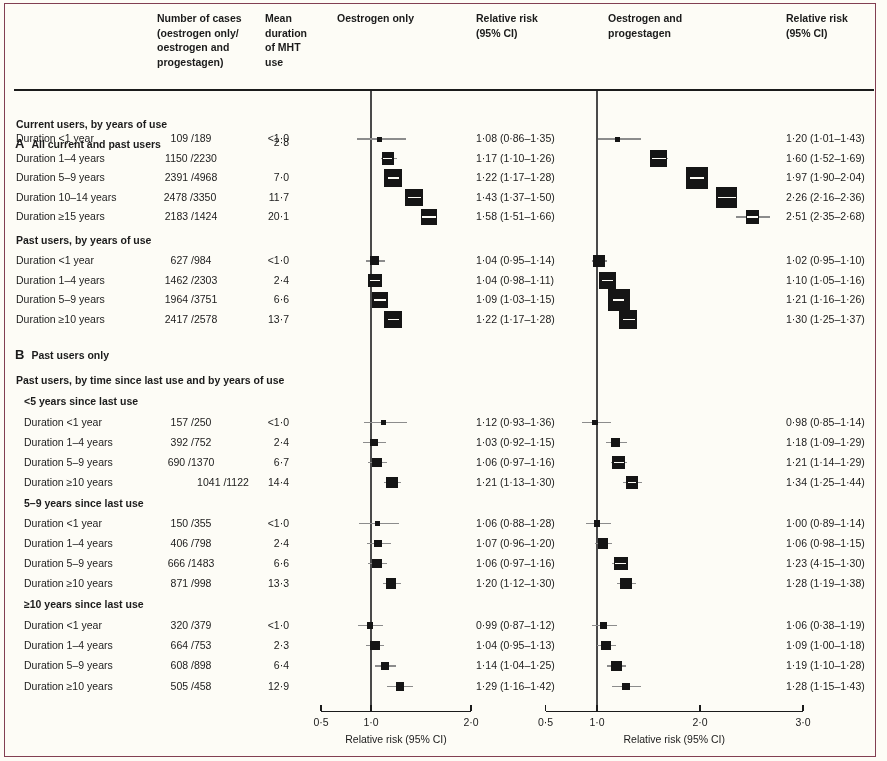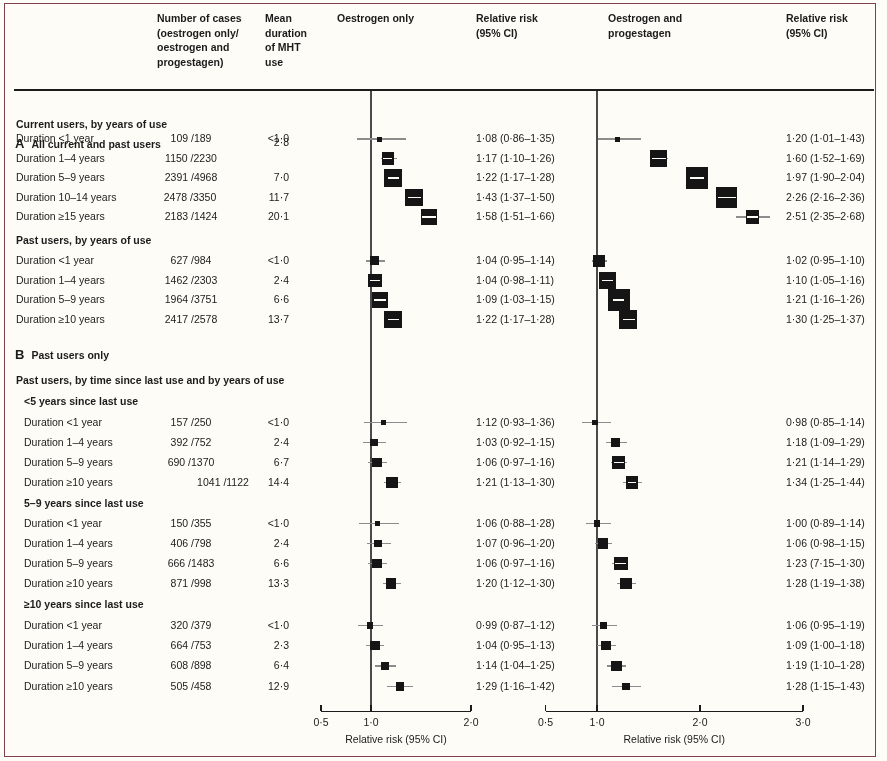--- a/index.html
+++ b/index.html
@@ -214,41 +214,41 @@
     <div class="abs t " style="left: 476px; top: 536.5px;">1·07 (0·96–1·20)</div>
     <div class="abs t " style="left: 786px; top: 536.5px;">1·06 (0·98–1·15)</div>
     <div class="abs " style="left: 367px; top: 542.6px; width: 24px; height: 1.8px; background: rgb(140, 140, 140);"></div>
     <div class="abs " style="left: 374.373px; top: 539.873px; width: 7.2538px; height: 7.2538px; background: rgb(21, 21, 21);"></div>
     <div class="abs " style="left: 594.94px; top: 542.6px; width: 17.51px; height: 1.8px; background: rgb(140, 140, 140);"></div>
     <div class="abs " style="left: 598.095px; top: 538.415px; width: 10.1696px; height: 10.1696px; background: rgb(21, 21, 21);"></div>
     <div class="abs t " style="left: 24px; top: 556.5px;">Duration 5–9 years</div>
     <div class="abs t ctr" style="left: 191px; top: 556.5px;">666 /1483</div>
     <div class="abs t rgt" style="left: 289px; top: 556.5px;">6·6</div>
     <div class="abs t " style="left: 476px; top: 556.5px;">1·06 (0·97–1·16)</div>
-    <div class="abs t " style="left: 786px; top: 556.5px;">1·23 (7·15–1·30)</div>
+    <div class="abs t " style="left: 786px; top: 556.5px;">1·23 (4·15–1·30)</div>
     <div class="abs " style="left: 368px; top: 562.6px; width: 19px; height: 1.8px; background: rgb(140, 140, 140);"></div>
     <div class="abs " style="left: 372.355px; top: 558.855px; width: 9.29051px; height: 9.29051px; background: rgb(21, 21, 21);"></div>
     <div class="abs " style="left: 612.45px; top: 562.6px; width: 15.45px; height: 1.8px; background: rgb(140, 140, 140);"></div>
     <div class="abs " style="left: 613.758px; top: 556.568px; width: 13.8635px; height: 13.8635px; background: rgb(21, 21, 21);"></div>
     <div class="abs " style="left: 615.358px; top: 562.6px; width: 10.6635px; height: 1.8px; background: rgb(253, 252, 246);"></div>
     <div class="abs t " style="left: 24px; top: 576.5px;">Duration ≥10 years</div>
     <div class="abs t ctr" style="left: 191px; top: 576.5px;">871 /998</div>
     <div class="abs t rgt" style="left: 289px; top: 576.5px;">13·3</div>
     <div class="abs t " style="left: 476px; top: 576.5px;">1·20 (1·12–1·30)</div>
     <div class="abs t " style="left: 786px; top: 576.5px;">1·28 (1·19–1·38)</div>
     <div class="abs " style="left: 383px; top: 582.6px; width: 18px; height: 1.8px; background: rgb(140, 140, 140);"></div>
     <div class="abs " style="left: 385.688px; top: 578.188px; width: 10.6246px; height: 10.6246px; background: rgb(21, 21, 21);"></div>
     <div class="abs " style="left: 616.57px; top: 582.6px; width: 19.57px; height: 1.8px; background: rgb(140, 140, 140);"></div>
     <div class="abs " style="left: 620.154px; top: 577.814px; width: 11.3728px; height: 11.3728px; background: rgb(21, 21, 21);"></div>
     <div class="abs t b" style="left: 24px; top: 598px;">≥10 years since last use</div>
     <div class="abs t " style="left: 24px; top: 618.5px;">Duration &lt;1 year</div>
     <div class="abs t ctr" style="left: 191px; top: 618.5px;">320 /379</div>
     <div class="abs t rgt" style="left: 289px; top: 618.5px;">&lt;1·0</div>
     <div class="abs t " style="left: 476px; top: 618.5px;">0·99 (0·87–1·12)</div>
-    <div class="abs t " style="left: 786px; top: 618.5px;">1·06 (0·95–1·19)</div>
+    <div class="abs t " style="left: 786px; top: 618.5px;">1·06 (0·38–1·19)</div>
     <div class="abs " style="left: 358px; top: 624.6px; width: 25px; height: 1.8px; background: rgb(140, 140, 140);"></div>
     <div class="abs " style="left: 366.78px; top: 622.28px; width: 6.43988px; height: 6.43988px; background: rgb(21, 21, 21);"></div>
     <div class="abs " style="left: 591.85px; top: 624.6px; width: 24.72px; height: 1.8px; background: rgb(140, 140, 140);"></div>
     <div class="abs " style="left: 599.676px; top: 621.996px; width: 7.00845px; height: 7.00845px; background: rgb(21, 21, 21);"></div>
     <div class="abs t " style="left: 24px; top: 638.5px;">Duration 1–4 years</div>
     <div class="abs t ctr" style="left: 191px; top: 638.5px;">664 /753</div>
     <div class="abs t rgt" style="left: 289px; top: 638.5px;">2·3</div>
     <div class="abs t " style="left: 476px; top: 638.5px;">1·04 (0·95–1·13)</div>
     <div class="abs t " style="left: 786px; top: 638.5px;">1·09 (1·00–1·18)</div>
     <div class="abs " style="left: 366px; top: 644.6px; width: 18px; height: 1.8px; background: rgb(140, 140, 140);"></div>

